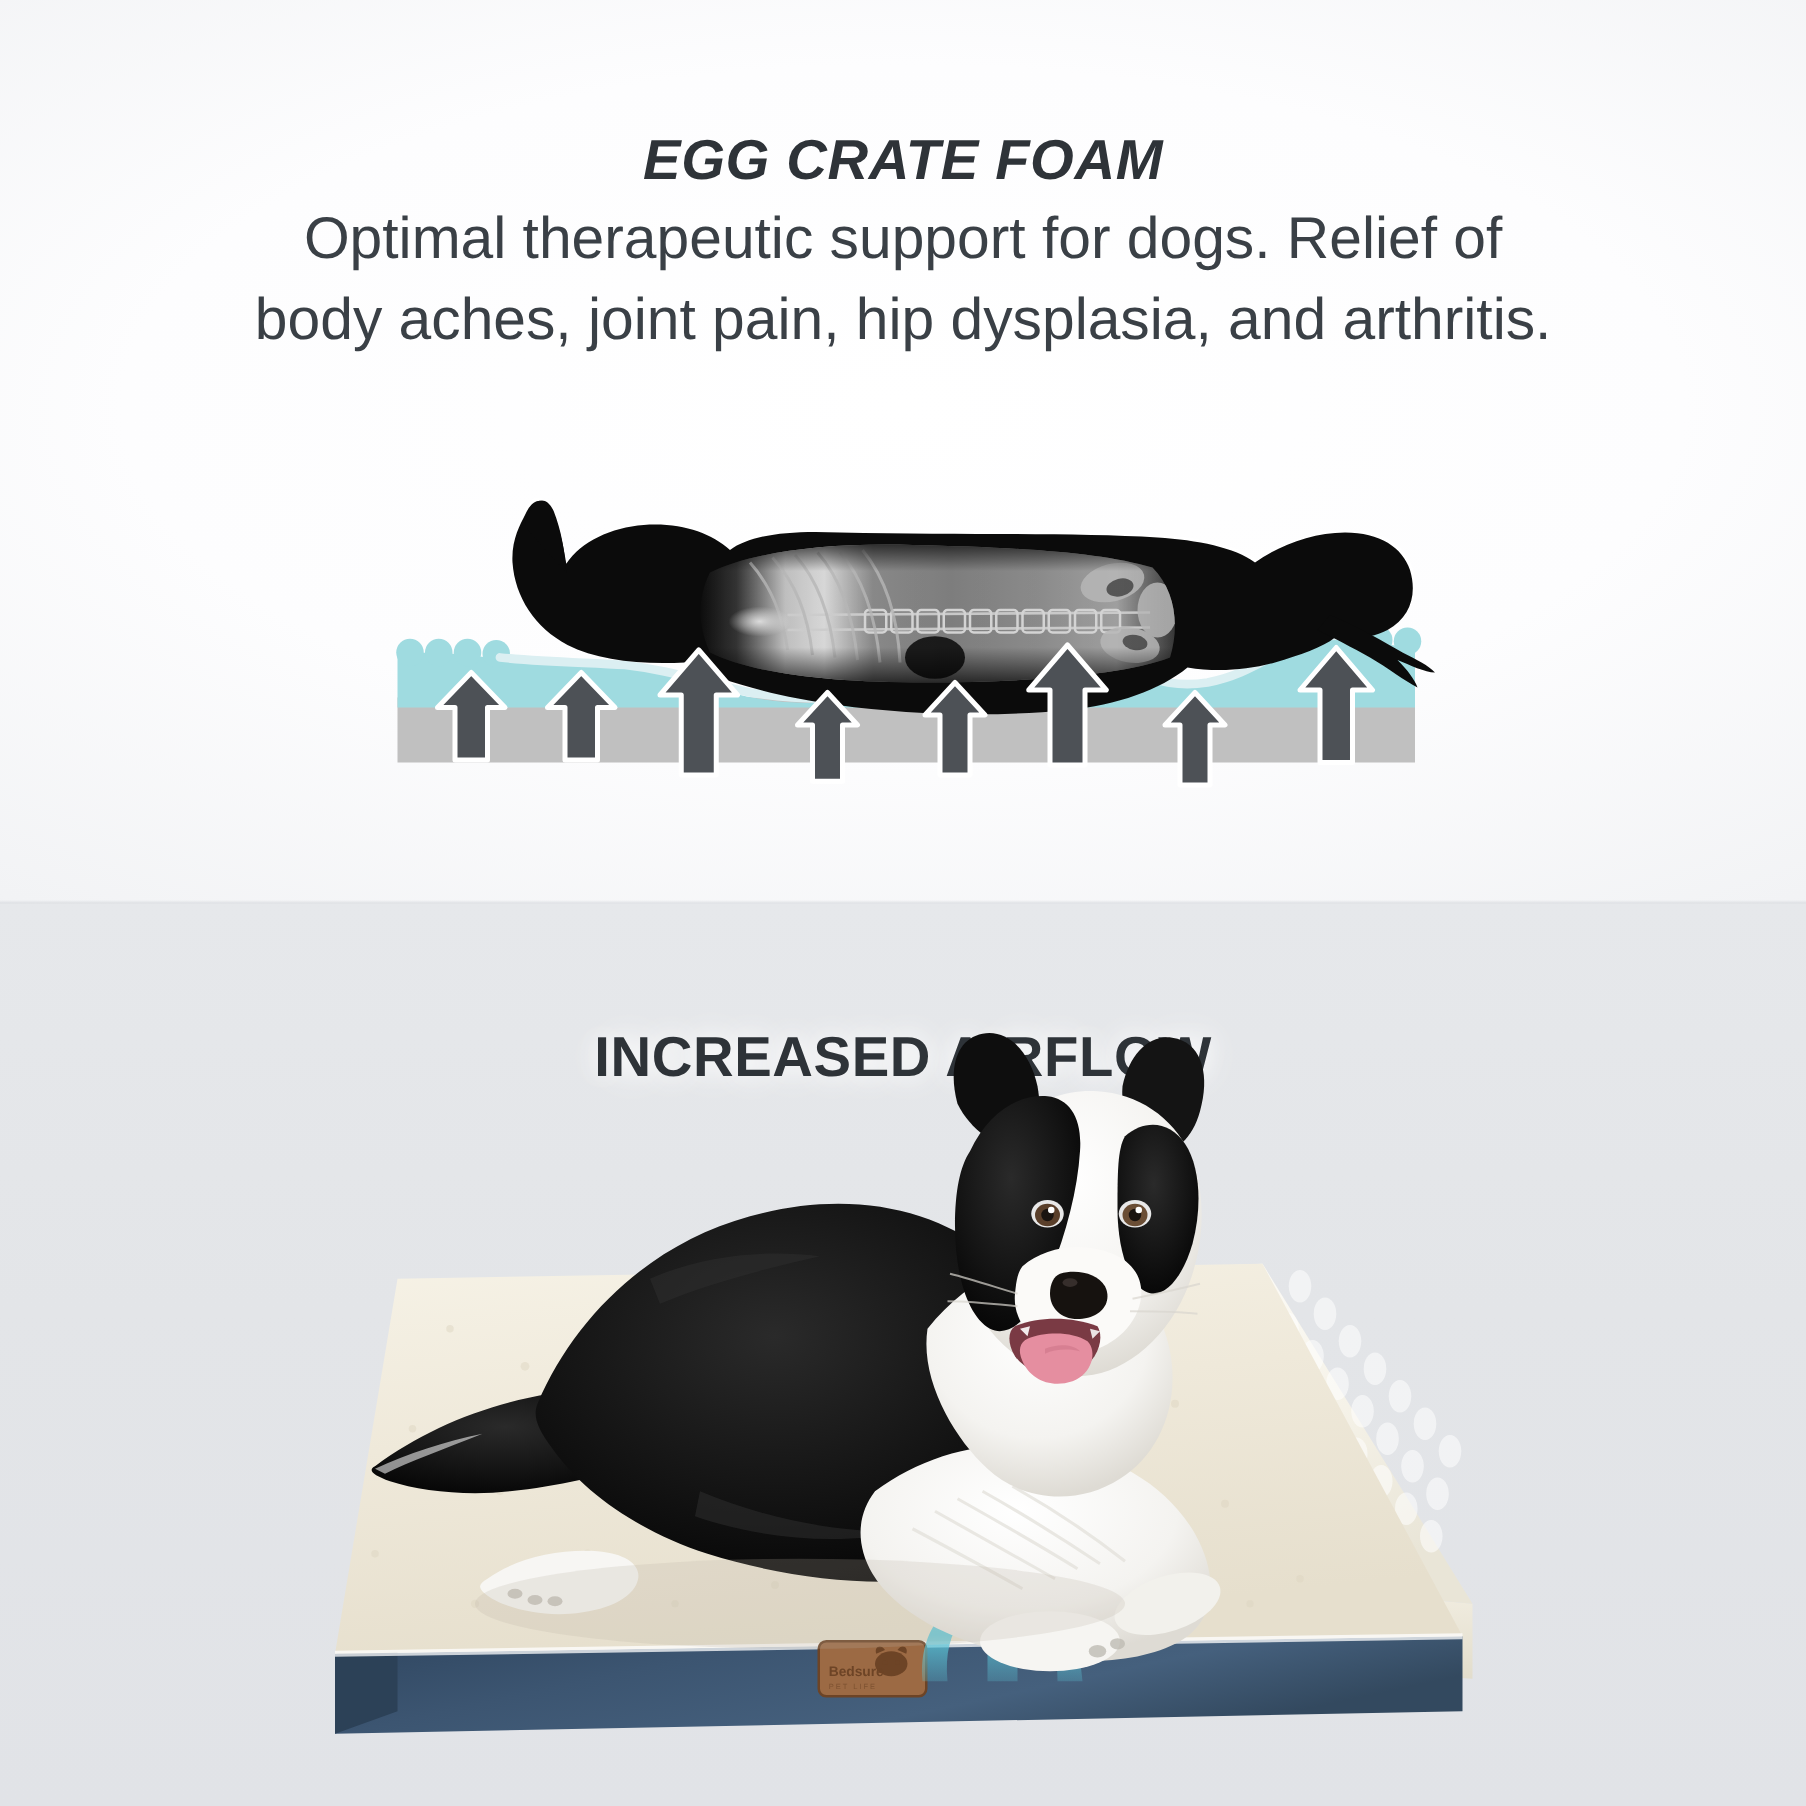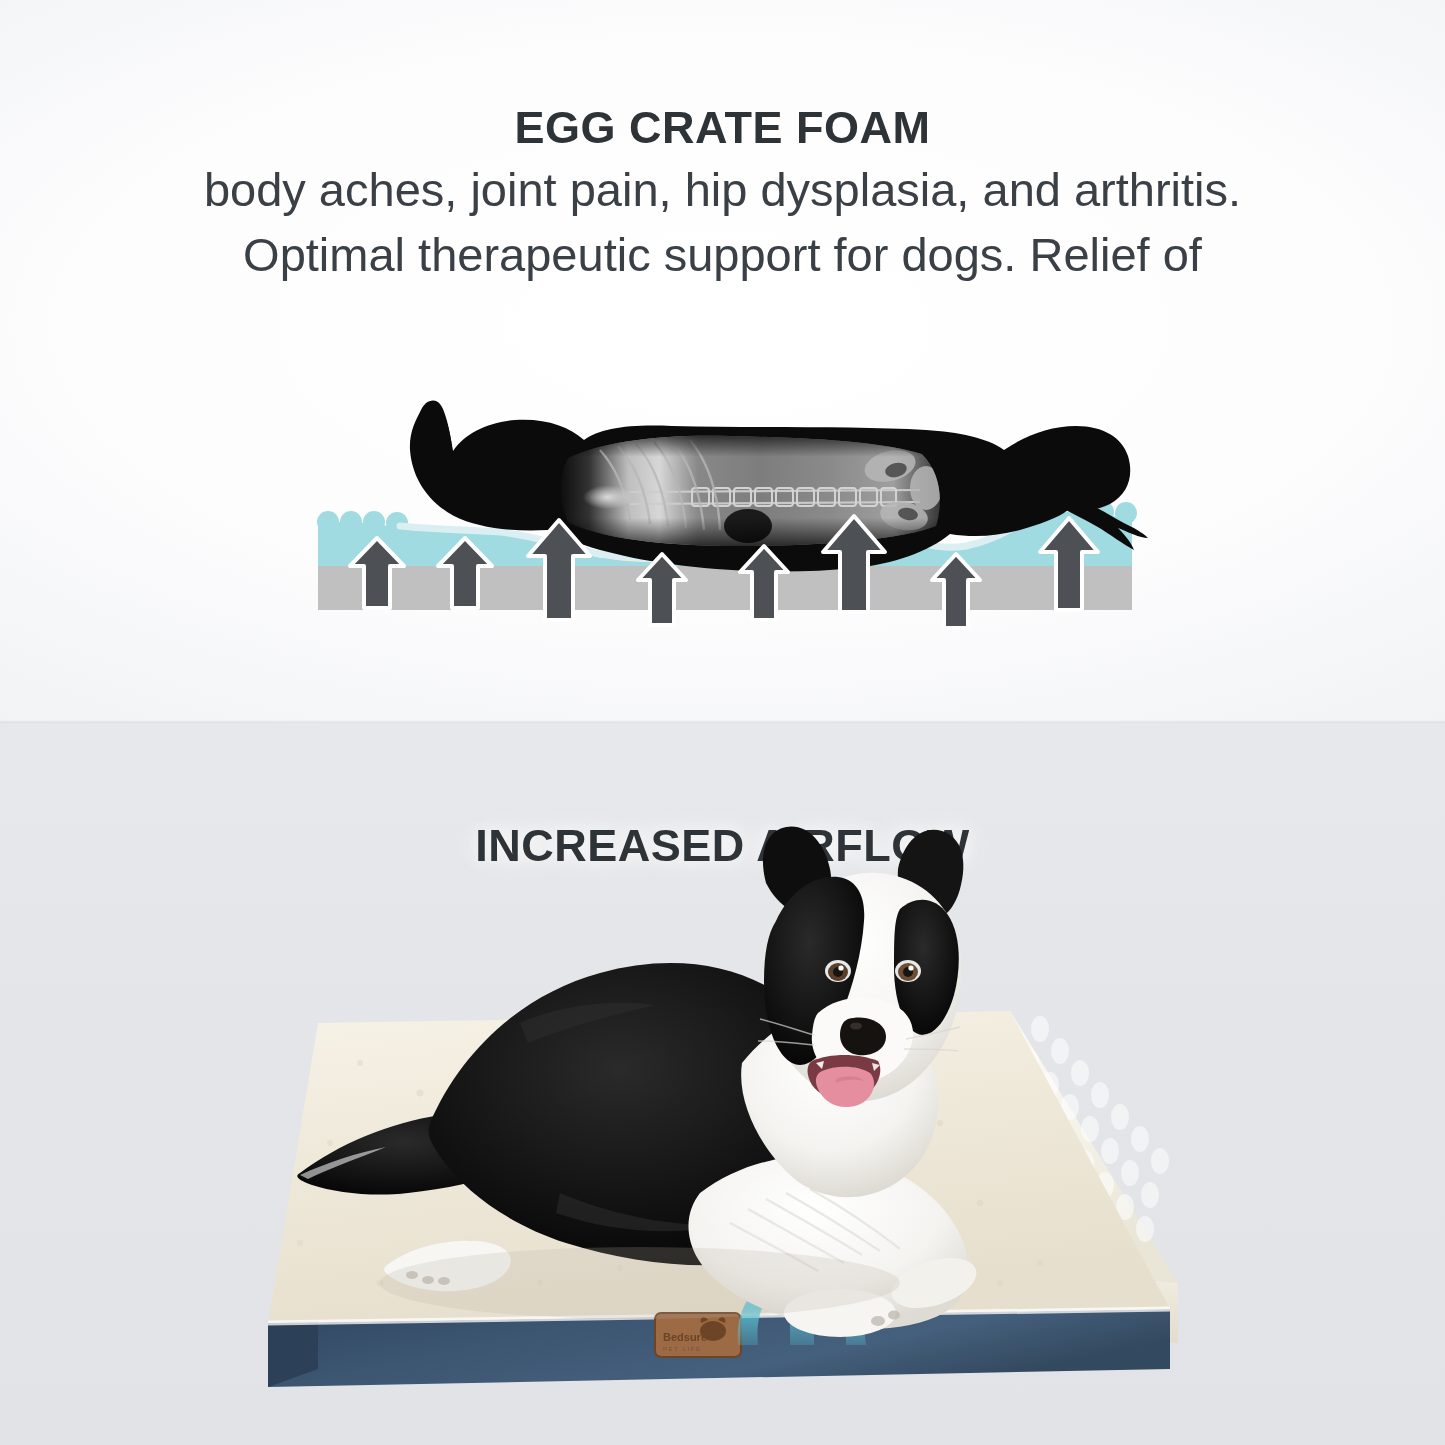--- a/index.html
+++ b/index.html
@@ -19,21 +19,21 @@
   #panel-top:after{
     content:"";position:absolute;left:0;right:0;bottom:0;height:3px;
     background:linear-gradient(to bottom, rgba(255,255,255,0) 0%, rgba(210,213,218,.75) 100%);
   }
 
   .headline{
     position:absolute;left:0;right:0;text-align:center;
     color:#2e3338;font-weight:bold;letter-spacing:.5px;
     white-space:nowrap;
   }
-  #title-egg-crate{top:72px;font-size:45px;}
+  #title-egg-crate{top:72px;font-size:45px;font-style:italic;}
   #subtitle-wrap{
     position:absolute;left:50px;right:50px;top:158px;
     text-align:center;color:#3a4046;font-size:47px;line-height:1.38;
     font-weight:400;
   }
   #subtitle-wrap span{display:block;}
 
   
   #diagram{
     position:absolute;left:300px;top:380px;width:850px;height:260px;
@@ -59,22 +59,22 @@
 </head>
 <body>
 
 <div id="page">
 
   <section id="panel-top">
 
     <h1 class="headline" id="title-egg-crate">EGG CRATE FOAM</h1>
 
     <div id="subtitle-wrap">
+      <span>Optimal therapeutic support for dogs. Relief of</span>
       <span>body aches, joint pain, hip dysplasia, and arthritis.</span>
-      <span>Optimal therapeutic support for dogs. Relief of</span>
     </div>
 
     <div id="diagram">
       <svg viewBox="0 0 850 260" xmlns="http://www.w3.org/2000/svg">
         <defs>
 
           <linearGradient id="xrayGrad" x1="0" y1="0" x2="1" y2="0">
             <stop offset="0%" stop-color="#0b0b0b"></stop>
             <stop offset="8%" stop-color="#3a3a3a"></stop>
             <stop offset="18%" stop-color="#d8d8d8"></stop>

